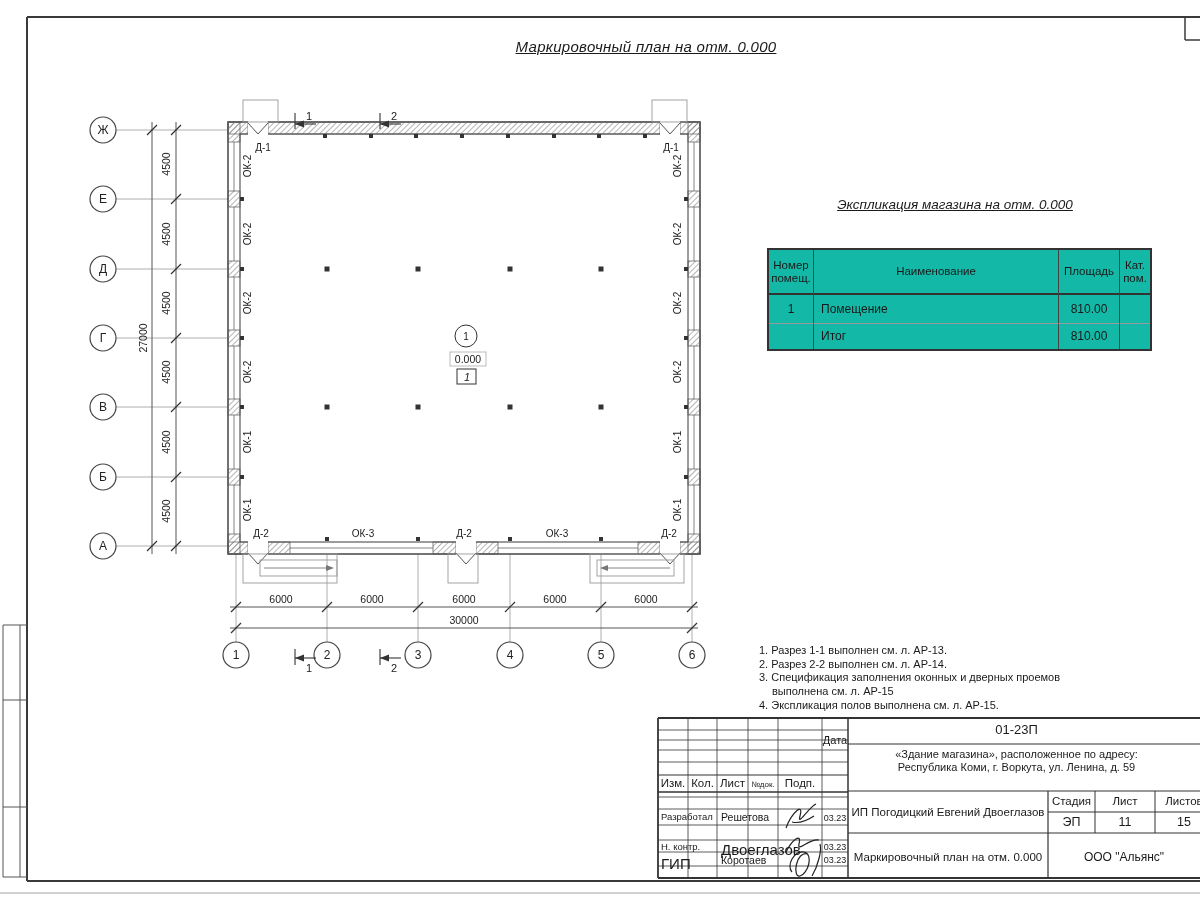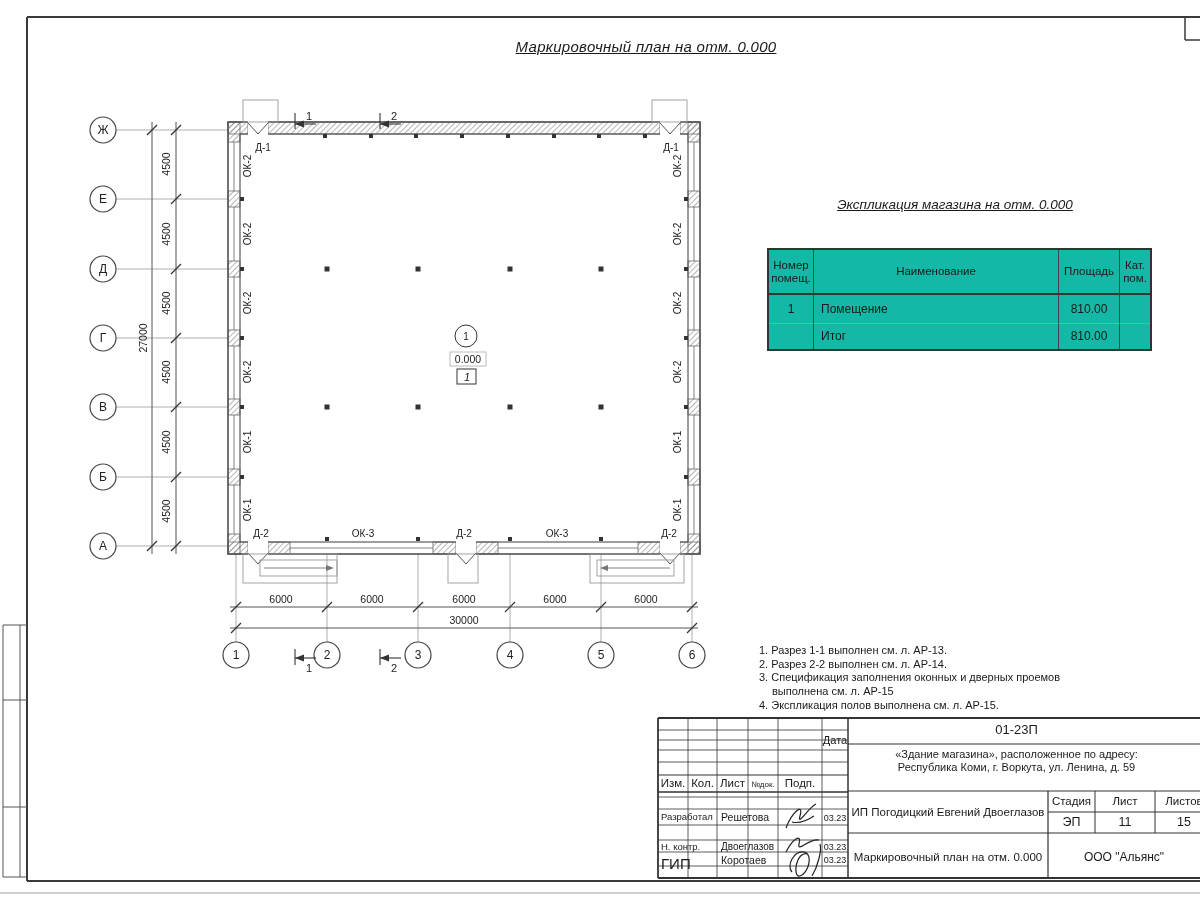--- a/index.html
+++ b/index.html
@@ -382,21 +382,21 @@
 <div class="tb" style="left:688px;top:777px;width:29px;font-size:11.5px;">Кол.</div>
 <div class="tb" style="left:717px;top:777px;width:31px;font-size:11.5px;">Лист</div>
 <div class="tb" style="left:748px;top:780px;width:30px;font-size:8px;">№док.</div>
 <div class="tb" style="left:778px;top:777px;width:44px;font-size:11.5px;border-radius:6px;">Подп.</div>
 <div class="tb" style="left:822px;top:734px;width:26px;font-size:11px;">Дата</div>
 
 <div class="tb tbl" style="left:661px;top:812px;width:56px;font-size:9.5px;">Разработал</div>
 <div class="tb tbl" style="left:721px;top:811px;width:56px;font-size:10.5px;">Решетова</div>
 <div class="tb" style="left:822px;top:813px;width:26px;font-size:9px;">03.23</div>
 <div class="tb tbl" style="left:661px;top:842px;width:42px;font-size:9.5px;">Н. контр.</div>
-<div class="tb tbl" style="left:721px;top:841px;width:58px;font-size:10px;">Двоеглазов</div>
+<div class="tb tbl" style="left:721px;top:841px;width:58px;font-size:15px;">Двоеглазов</div>
 <div class="tb" style="left:822px;top:842px;width:26px;font-size:9px;">03.23</div>
 <div class="tb tbl" style="left:661px;top:855px;width:56px;font-size:15px;">ГИП</div>
 <div class="tb tbl" style="left:721px;top:854px;width:58px;font-size:10.5px;">Коротаев</div>
 <div class="tb" style="left:822px;top:855px;width:26px;font-size:9px;">03.23</div>
 
 <div class="tb" style="left:850px;top:806px;width:196px;font-size:11.5px;">ИП Погодицкий Евгений Двоеглазов</div>
 <div class="tb" style="left:1048px;top:795px;width:47px;font-size:11.5px;">Стадия</div>
 <div class="tb" style="left:1095px;top:795px;width:60px;font-size:11.5px;">Лист</div>
 <div class="tb" style="left:1155px;top:795px;width:58px;font-size:11.5px;">Листов</div>
 <div class="tb" style="left:1048px;top:815px;width:47px;font-size:12.5px;">ЭП</div>

